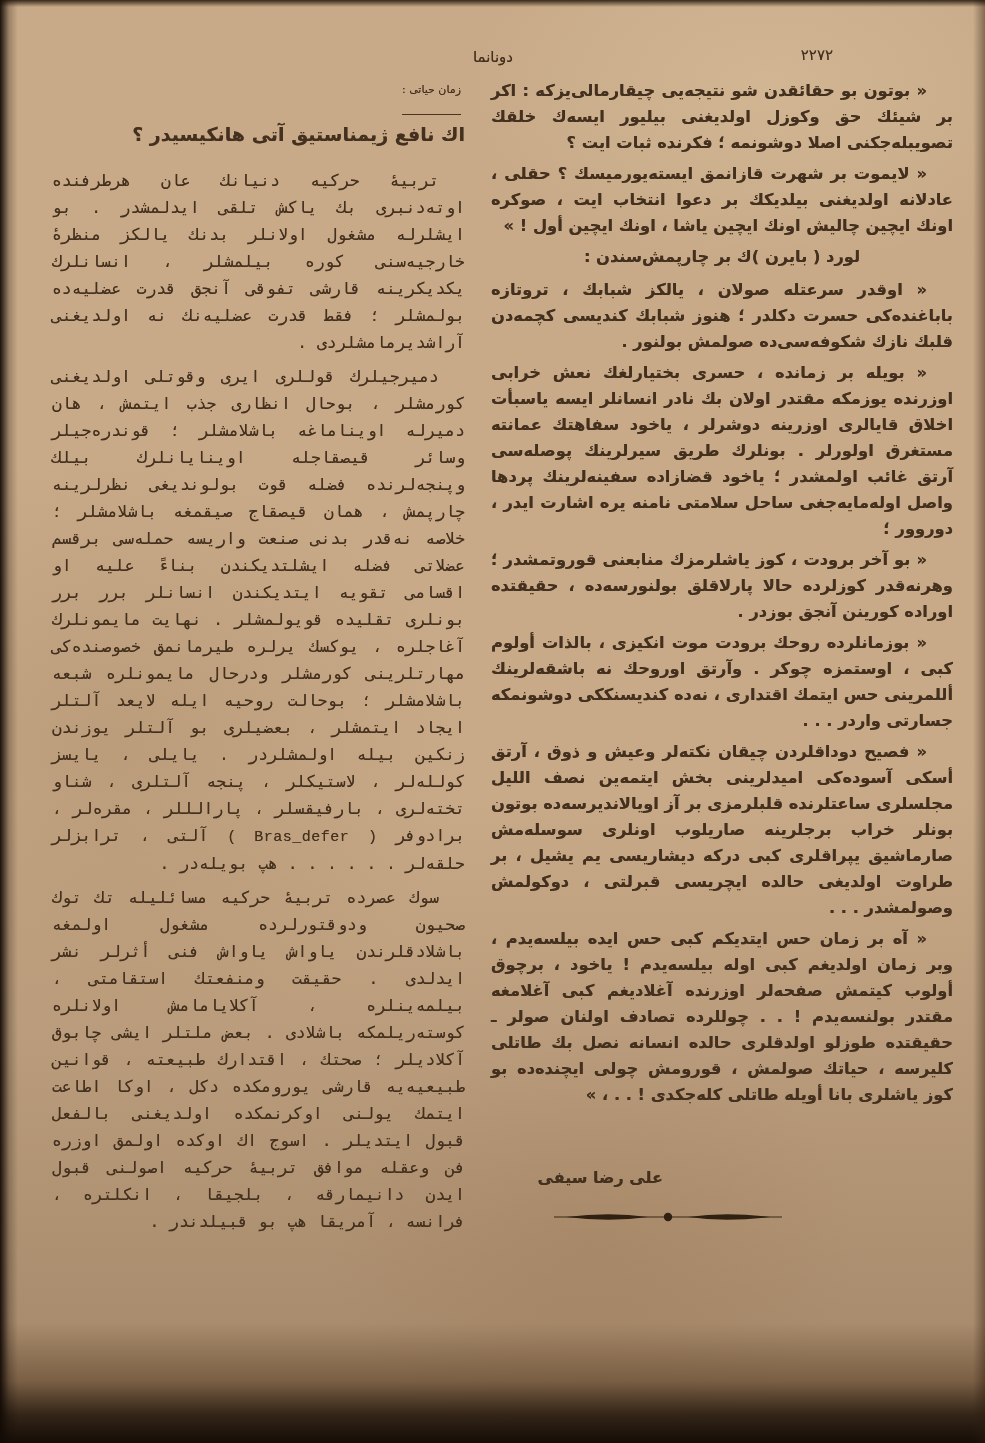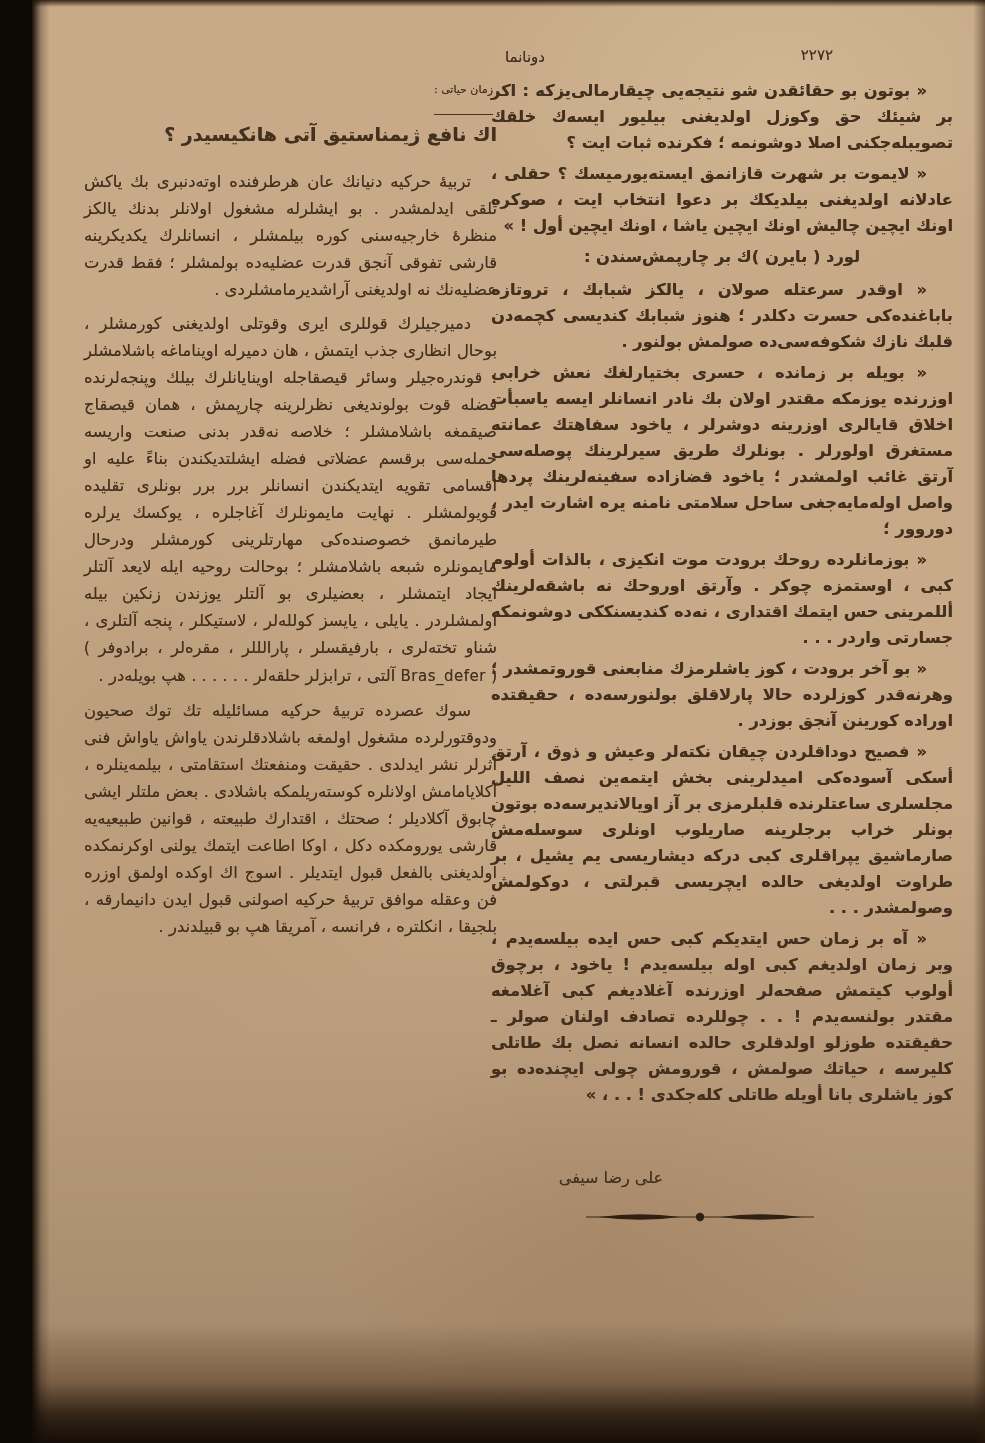--- a/index.html
+++ b/index.html
@@ -23,57 +23,57 @@
       linear-gradient(0deg, rgba(16,9,4,.97) 0px, rgba(31,19,9,.85) 28px, rgba(70,45,24,.45) 62px, rgba(70,45,24,0) 120px),
       
       linear-gradient(180deg, rgba(0,0,0,0) 55%, rgba(74,48,26,.22) 88%, rgba(74,48,26,.3) 100%),
       
       radial-gradient(420px 260px at 78% 6%, rgba(235,214,180,.28), rgba(235,214,180,0) 70%),
       radial-gradient(500px 420px at 12% 52%, rgba(120,84,48,.16), rgba(120,84,48,0) 70%),
       radial-gradient(380px 300px at 60% 86%, rgba(140,100,60,.14), rgba(140,100,60,0) 70%),
       #c8aa88;
     color:#44301e;
   }
-  .ink{ text-shadow:0 0 .5px rgba(62,42,24,.6);margin-left:32px; }
+  .ink{ text-shadow:0 0 .5px rgba(62,42,24,.6); }
 
   
   .running-title{
     position:absolute; top:48px; left:428px; width:130px;
     font-size:15px; text-align:center;
   }
   .page-number{
     position:absolute; top:46px; right:152px;
     font-size:15px; letter-spacing:2px;
   }
 
   
   .col{ position:absolute; text-align:justify; }
   .col-right{ right:32px; top:78px;  width:462px; font-size:16.3px; line-height:26px;font-weight:bold; }
   .col-left { left:52px;  top:76px;  width:413px; font-size:16.4px; line-height:27px; }
 
   .col p{ margin:0 0 5px 0; text-indent:26px; }
-  .col-left p{ margin-bottom:7px; }
+  .col-left p{ margin-bottom:7px;font-family:Liberation Mono, monospace; }
 
   .section-label{
     display:block; width:max-content; margin:0 4px 2px auto;
     font-size:11px; border-bottom:1px solid #4a341f; padding-bottom:11px;
     text-indent:0;
   }
   .article-title{
     text-align:right; font-size:19px; font-weight:bold;
     margin:6px 0 20px 0; text-indent:0 !important;
   }
   .poem-intro{
     text-align:center; text-indent:0 !important; margin:4px 0 7px 0 !important;
   }
   .latin{ direction:ltr; unicode-bidi:embed; font-size:15px; letter-spacing:.5px; }
 
   .signature{
     position:absolute; top:1168px; right:322px;
-    font-size:16px; font-weight:normal;
+    font-size:16px; font-weight:bold;
   }
 
   .footnote{
     position:absolute; left:55px; top:1212px; width:408px;
     font-size:15.6px; line-height:27px; text-align:justify;
   }
   .footnote .fn-text{ text-indent:40px; display:block; }
 
   .ornament{
     position:absolute; left:552px; top:1208px; width:232px; height:18px;
@@ -86,22 +86,22 @@
 
   <div class="running-title">دونانما</div>
   <div class="page-number">٢٢٧٢</div>
 
   <div class="col col-right">
     <p>« بوتون بو حقائقدن شو نتيجه‌يى چيقارمالى‌يزكه : اكر بر شيئك حق وكوزل اولديغنى بيليور ايسه‌ك خلقك تصويبله‌جكنى اصلا دوشونمه ؛ فكرنده ثبات ايت ؟</p>
     <p>« لايموت بر شهرت قازانمق ايسته‌يورميسك ؟ حقلى ، عادلانه اولديغنى بيلديكك بر دعوا انتخاب ايت ، صوكره اونك ايچين چاليش اونك ايچين ياشا ، اونك ايچين أول ! »</p>
     <p class="poem-intro">لورد ( بايرن )ك بر چارپمش‌سندن :</p>
     <p>« اوقدر سرعتله صولان ، يالكز شبابك ، تروتازه باباغنده‌كى حسرت دكلدر ؛ هنوز شبابك كنديسى كچمه‌دن قلبك نازك شكوفه‌سى‌ده صولمش بولنور .</p>
     <p>« بويله بر زمانده ، حسرى بختيارلغك نعش خرابى اوزرنده يوزمكه مقتدر اولان بك نادر انسانلر ايسه ياسبأت اخلاق قايالرى اوزرينه دوشرلر ، ياخود سفاهتك عمانته مستغرق اولورلر . بونلرك طريق سيرلرينك پوصله‌سى آرتق غائب اولمشدر ؛ ياخود قضازاده سفينه‌لرينك پردها واصل اوله‌مايه‌جغى ساحل سلامتى نامنه يره اشارت ايدر ، دوروور ؛</p>
+    <p>« بو آخر برودت ، كوز ياشلرمزك منابعنى قوروتمشدر ؛ وهرنه‌قدر كوزلرده حالا پارلاقلق بولنورسه‌ده ، حقيقتده اوراده كورينن آنجق بوزدر .</p>
     <p>« بوزمانلرده روحك برودت موت انكيزى ، بالذات أولوم كبى ، اوستمزه چوكر . وآرتق اوروحك نه باشقه‌لرينك أللمرينى حس ايتمك اقتدارى ، نه‌ده كنديسنككى دوشونمكه جسارتى واردر . . .</p>
-    <p>« بو آخر برودت ، كوز ياشلرمزك منابعنى قوروتمشدر ؛ وهرنه‌قدر كوزلرده حالا پارلاقلق بولنورسه‌ده ، حقيقتده اوراده كورينن آنجق بوزدر .</p>
     <p>« فصيح دوداقلردن چيقان نكته‌لر وعيش و ذوق ، آرتق أسكى آسوده‌كى اميدلرينى بخش ايتمه‌ين نصف الليل مجلسلرى ساعتلرنده قلبلرمزى بر آز اويالانديرسه‌ده بوتون بونلر خراب برجلرينه صاريلوب اونلرى سوسله‌مش صارماشيق يپراقلرى كبى دركه ديشاريسى يم يشيل ، بر طراوت اولديغى حالده ايچريسى قبرلتى ، دوكولمش وصولمشدر . . .</p>
     <p>« آه بر زمان حس ايتديكم كبى حس ايده بيلسه‌يدم ، وبر زمان اولديغم كبى اوله بيلسه‌يدم ! ياخود ، برچوق أولوب كيتمش صفحه‌لر اوزرنده آغلاديغم كبى آغلامغه مقتدر بولنسه‌يدم ! . . چوللرده تصادف اولنان صولر ـ حقيقتده طوزلو اولدقلرى حالده انسانه نصل بك طاتلى كليرسه ، حياتك صولمش ، قورومش چولى ايچنده‌ده بو كوز ياشلرى بانا أويله طاتلى كله‌جكدى ! . . ، »</p>
   </div>
 
   <div class="signature">على رضا سيفى</div>
 
   <div class="col col-left">
     <span class="section-label">زمان حياتى :</span>
     <div class="article-title">اك نافع ژيمناستيق آتى هانكيسيدر ؟</div>
     <p>تربيهٔ حركيه دنيانك عان هرطرفنده اوته‌دنبرى بك ياكش تلقى ايدلمشدر . بو ايشلرله مشغول اولانلر بدنك يالكز منظرهٔ خارجيه‌سنى كوره بيلمشلر ، انسانلرك يكديكرينه قارشى تفوقى آنجق قدرت عضليه‌ده بولمشلر ؛ فقط قدرت عضليه‌نك نه اولديغنى آراشديرمامشلردى .</p>

